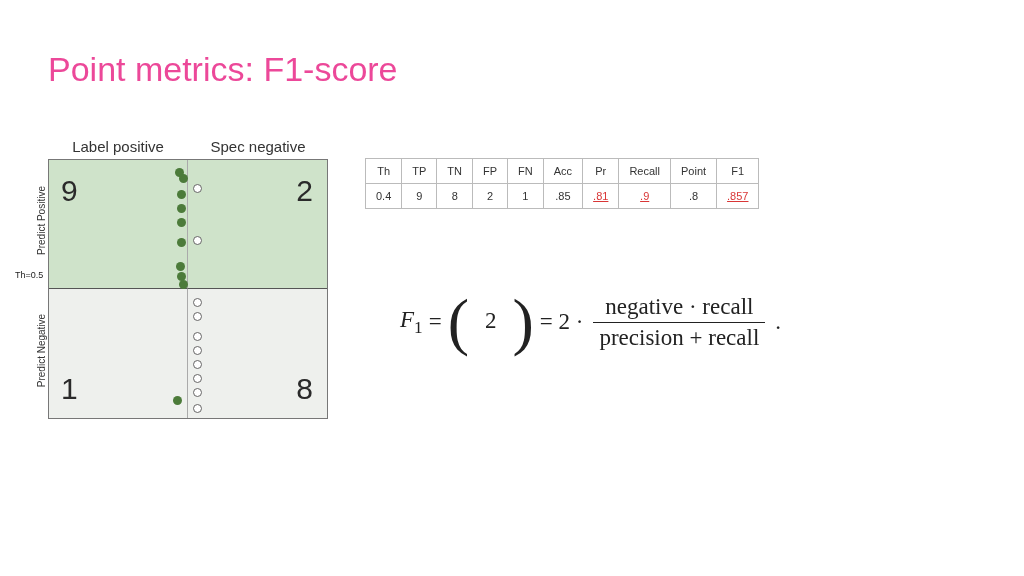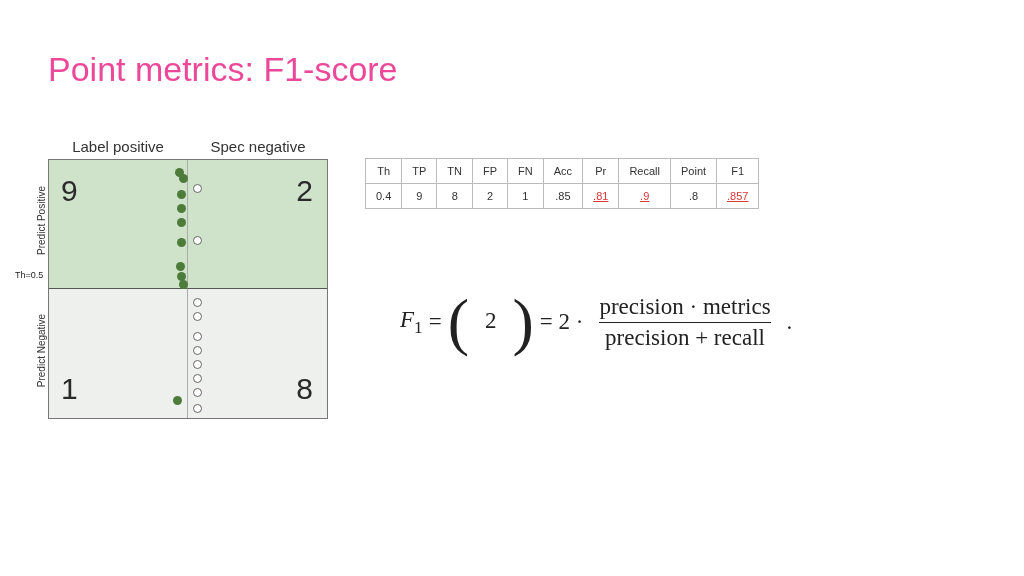--- a/index.html
+++ b/index.html
@@ -211,17 +211,17 @@
     <i>F</i><sub>1</sub>
   </span>
   <span>=</span>
   <span class="bigparen">(</span>
   <span class="frac">
     <span class="num">2</span>
   </span>
   <span class="bigparen">)</span>
   <span>= 2 ·</span>
   <span class="frac">
-    <span class="num">precision · metrics</span>
+    <span class="num">negative · recall</span>
     <span class="den">precision + recall</span>
   </span>
   <span>.</span>
 </div>
 
 </body></html>

